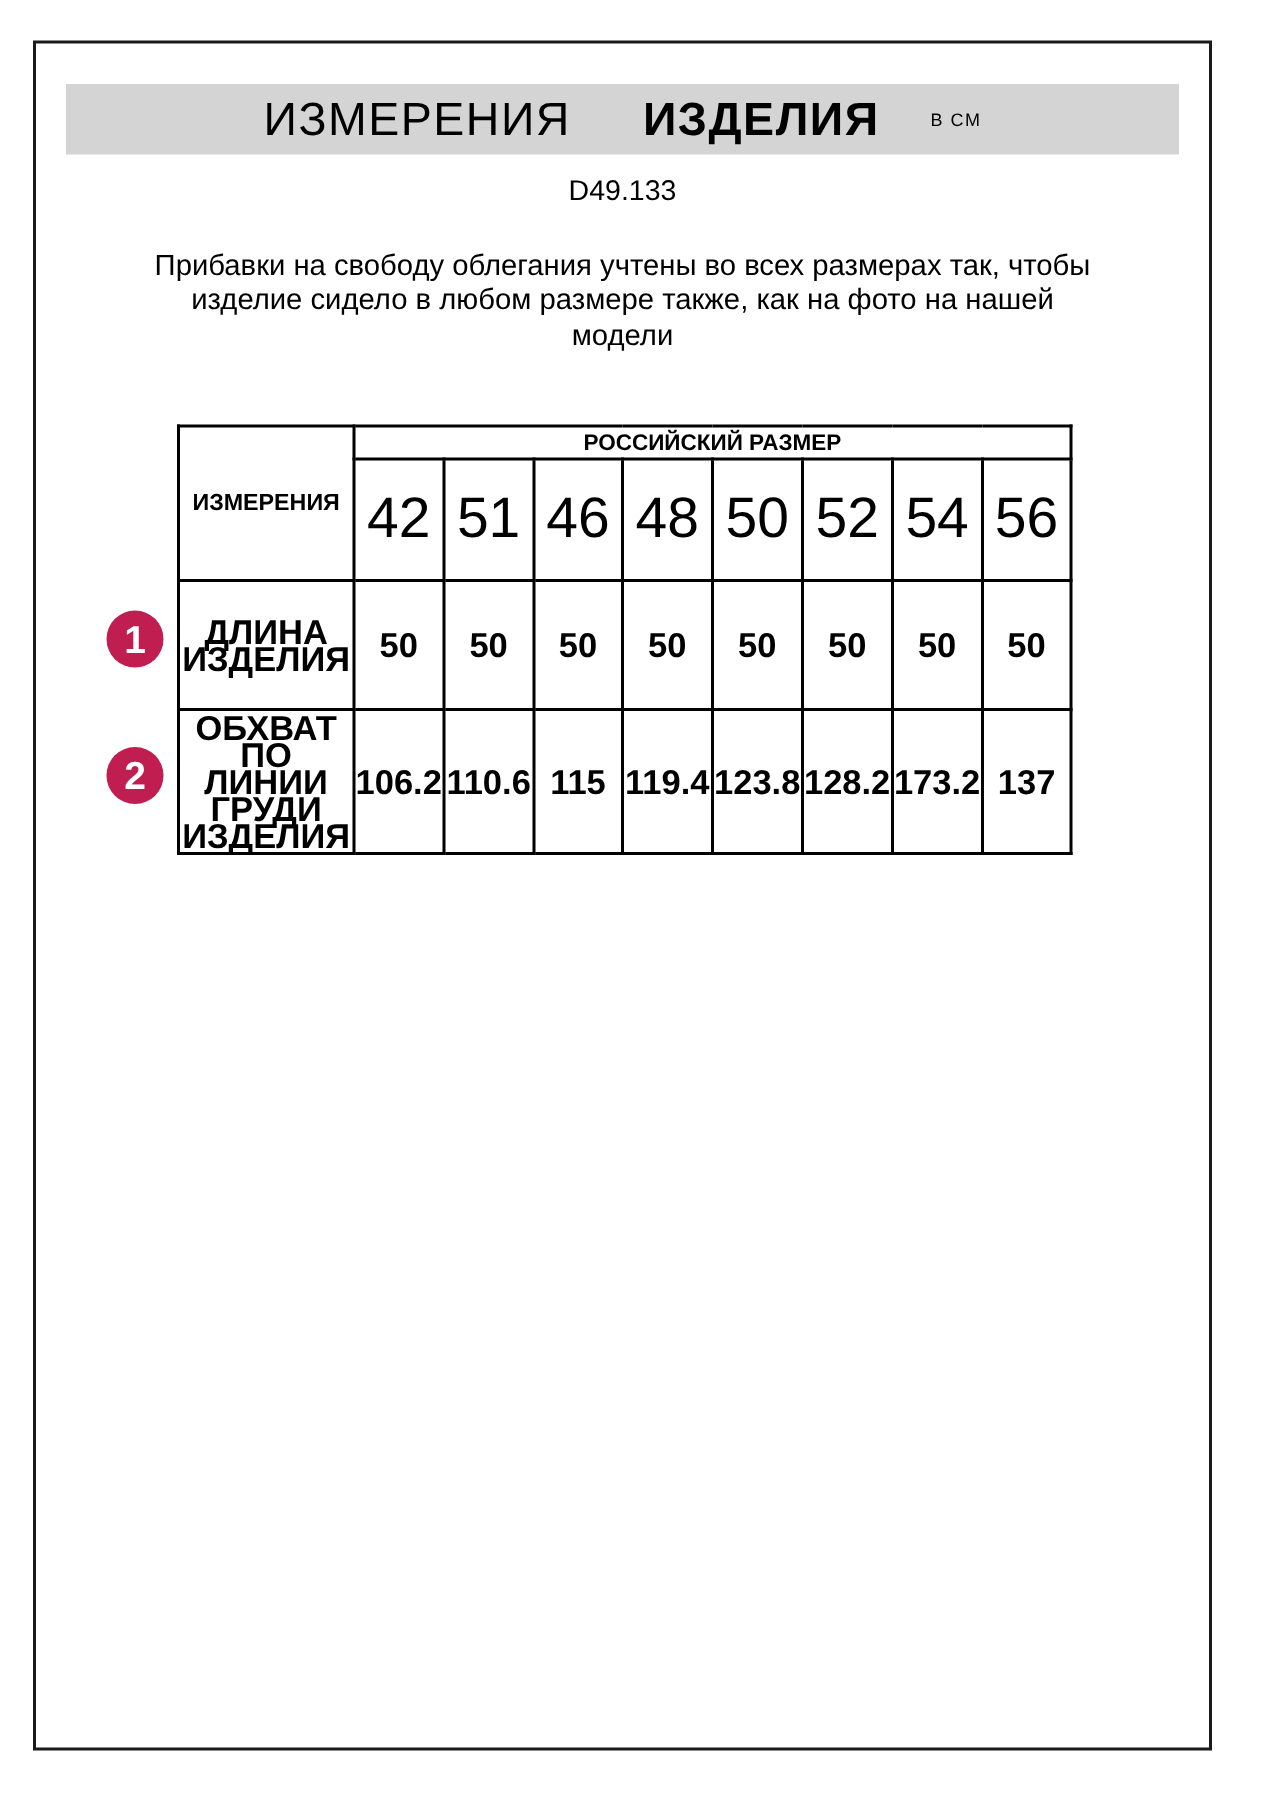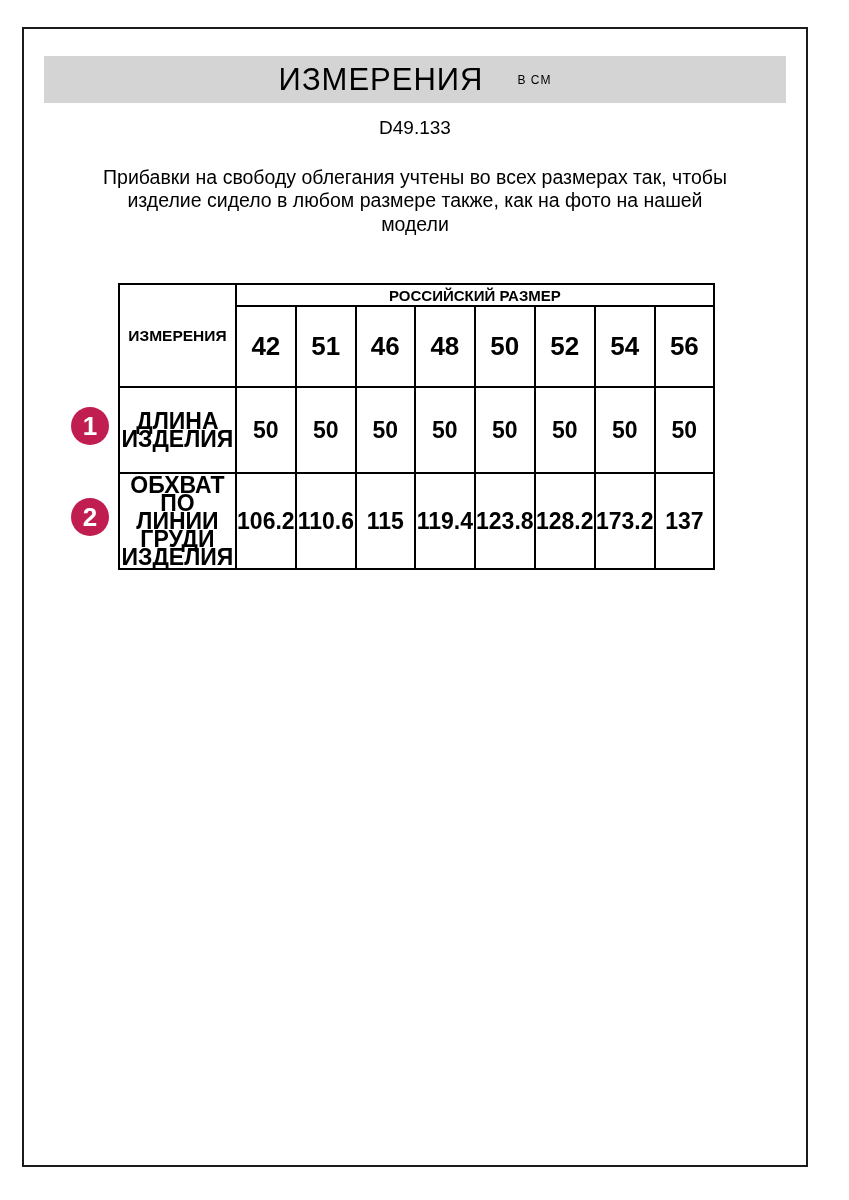--- a/index.html
+++ b/index.html
@@ -30,21 +30,21 @@
   }
   .table-wrap { position:absolute; left:94px; top:254px; width:597px; }
   table.size-table { border-collapse:collapse; table-layout:fixed; }
   table.size-table td {
     border:2px solid var(--line-color); text-align:center; vertical-align:middle;
     padding:0; overflow:hidden;font-weight:bold;
   }
   col.c-label { width:117px; }
   col.c-size  { width:60px; }
   td.group-header { height:20px; font-size:15px; }
-  tr.sizes-row td { height:79px; font-size:26px; font-weight:bold;margin-top:20px; }
+  tr.sizes-row td { height:79px; font-size:38px; font-weight:normal;margin-top:20px; }
   td.corner { font-size:15.5px; }
   tr.data-row-1 td { height:84px; font-size:23px; }
   tr.data-row-2 td { height:94px; font-size:23px; }
   td.row-label { font-size:15px; line-height:18px; padding:0 6px; }
   .badge {
     position:absolute; left:-47px; width:38px; height:38px; border-radius:50%;
     background:var(--badge-color); color:#fff; font-weight:bold; font-size:26px;
     display:flex; align-items:center; justify-content:center;
   }
   .badge-1 { top:124px; }
@@ -54,20 +54,21 @@
     text-align:center; font-weight:bold; font-size:17px; letter-spacing:0.2px;
   }
 </style>
 </head>
 <body style="--badge-color: #c01d50; --bar-color: #d4d4d4; --line-color: #000000;">
 
 <div class="frame">
 
   <div class="header-bar">
     <span class="title-reg">ИЗМЕРЕНИЯ</span>
+    <span class="title-bold">ИЗДЕЛИЯ</span>
     <span class="title-units">В СМ</span>
   </div>
 
   <div class="code">D49.133</div>
 
   <p class="desc">Прибавки на свободу облегания учтены во всех размерах так, чтобы изделие сидело в любом размере также, как на фото на нашей модели</p>
 
   <div class="table-wrap">
 
     <div class="badge badge-1">1</div>

